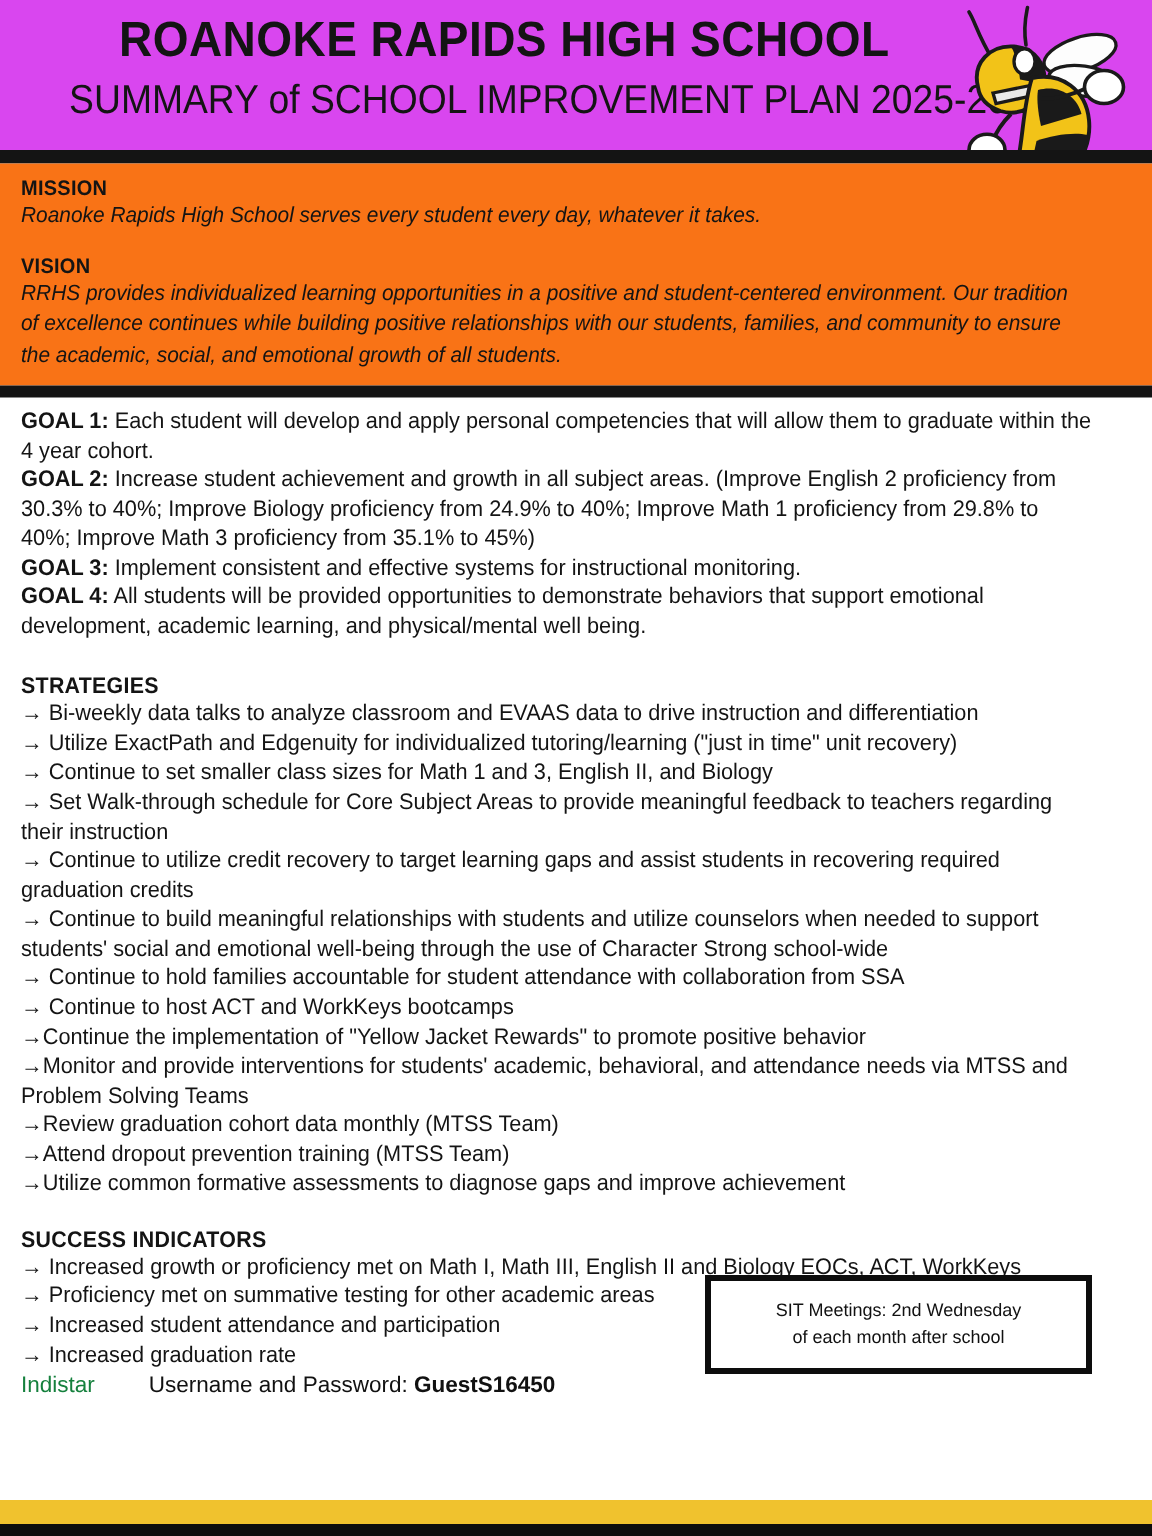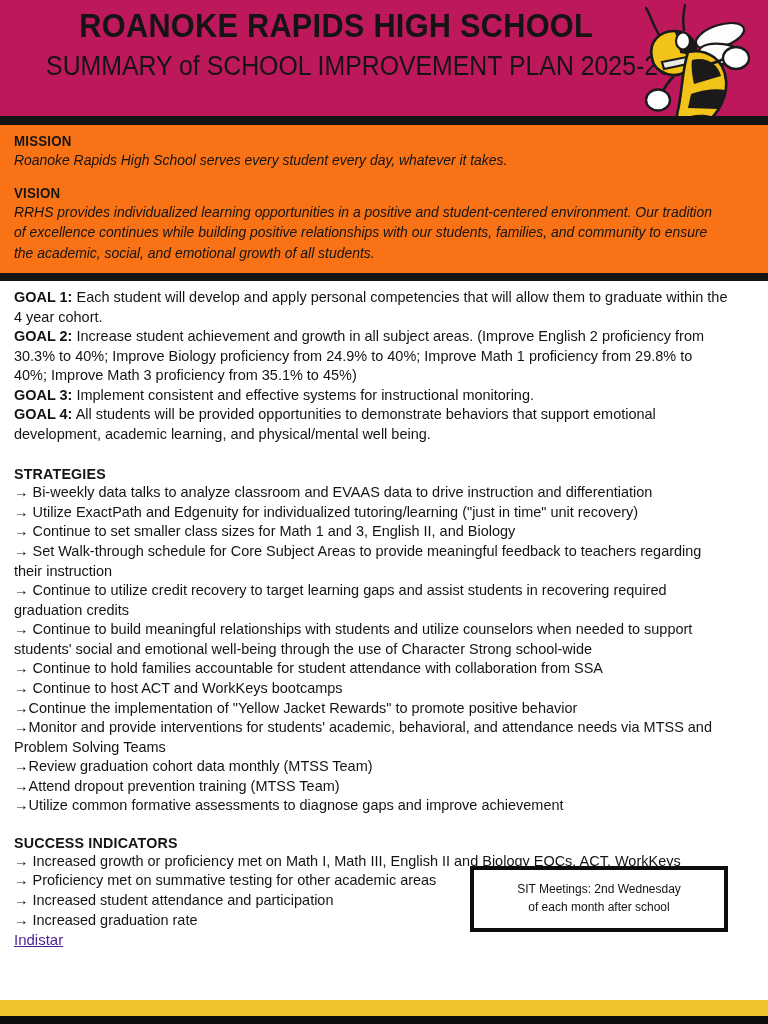--- a/index.html
+++ b/index.html
@@ -12,22 +12,22 @@
     height: 1024px;
     font-family: "Liberation Sans", sans-serif;
     color: #141414;
     overflow: hidden;
     position: relative;
   }
 
   
   .header {
     position: relative;
-    height: 116px;
-    background: #be185d;
+    height: 100px;
+    background: #d946ef;
     overflow: hidden;
   }
   .header-text {
     padding-left: 16px;
     padding-top: 8px;
   }
   .school-title {
     font-family: "Liberation Sans Narrow", "Liberation Sans", sans-serif;
     font-weight: bold;
     font-size: 33px;
@@ -148,22 +148,21 @@
     color: #111111;
   }
   .indistar-row {
     display: flex;
     align-items: baseline;
     padding: 2px 0 0 14px;
     font-family: "Liberation Sans", sans-serif;
     font-size: 15px;
   }
   .indistar-link {
-    color: #4c1d95;
-    text-decoration: underline;
+    color: #15803d;
     margin-right: 36px;
     cursor: pointer;
   }
   .cred-label { color: #111111; }
   .cred-value { font-weight: bold; color: #111111; }
 
   
   .footer-wrap {
     position: absolute;
     left: 0;
@@ -278,19 +277,23 @@
 </div>
 
 <div class="bottom-area">
   <div class="sit-box">
     <div>SIT Meetings: 2nd Wednesday</div>
     <div>of each month after school</div>
   </div>
 
   <div class="indistar-row">
     <span class="indistar-link">Indistar</span>
+    <span>
+      <span class="cred-label">Username and Password:</span>
+      <span class="cred-value">GuestS16450</span>
+    </span>
   </div>
 </div>
 
 <div class="footer-wrap">
   <div class="footer-yellow"></div>
   <div class="footer-black"></div>
 </div>
 
 </body></html>

